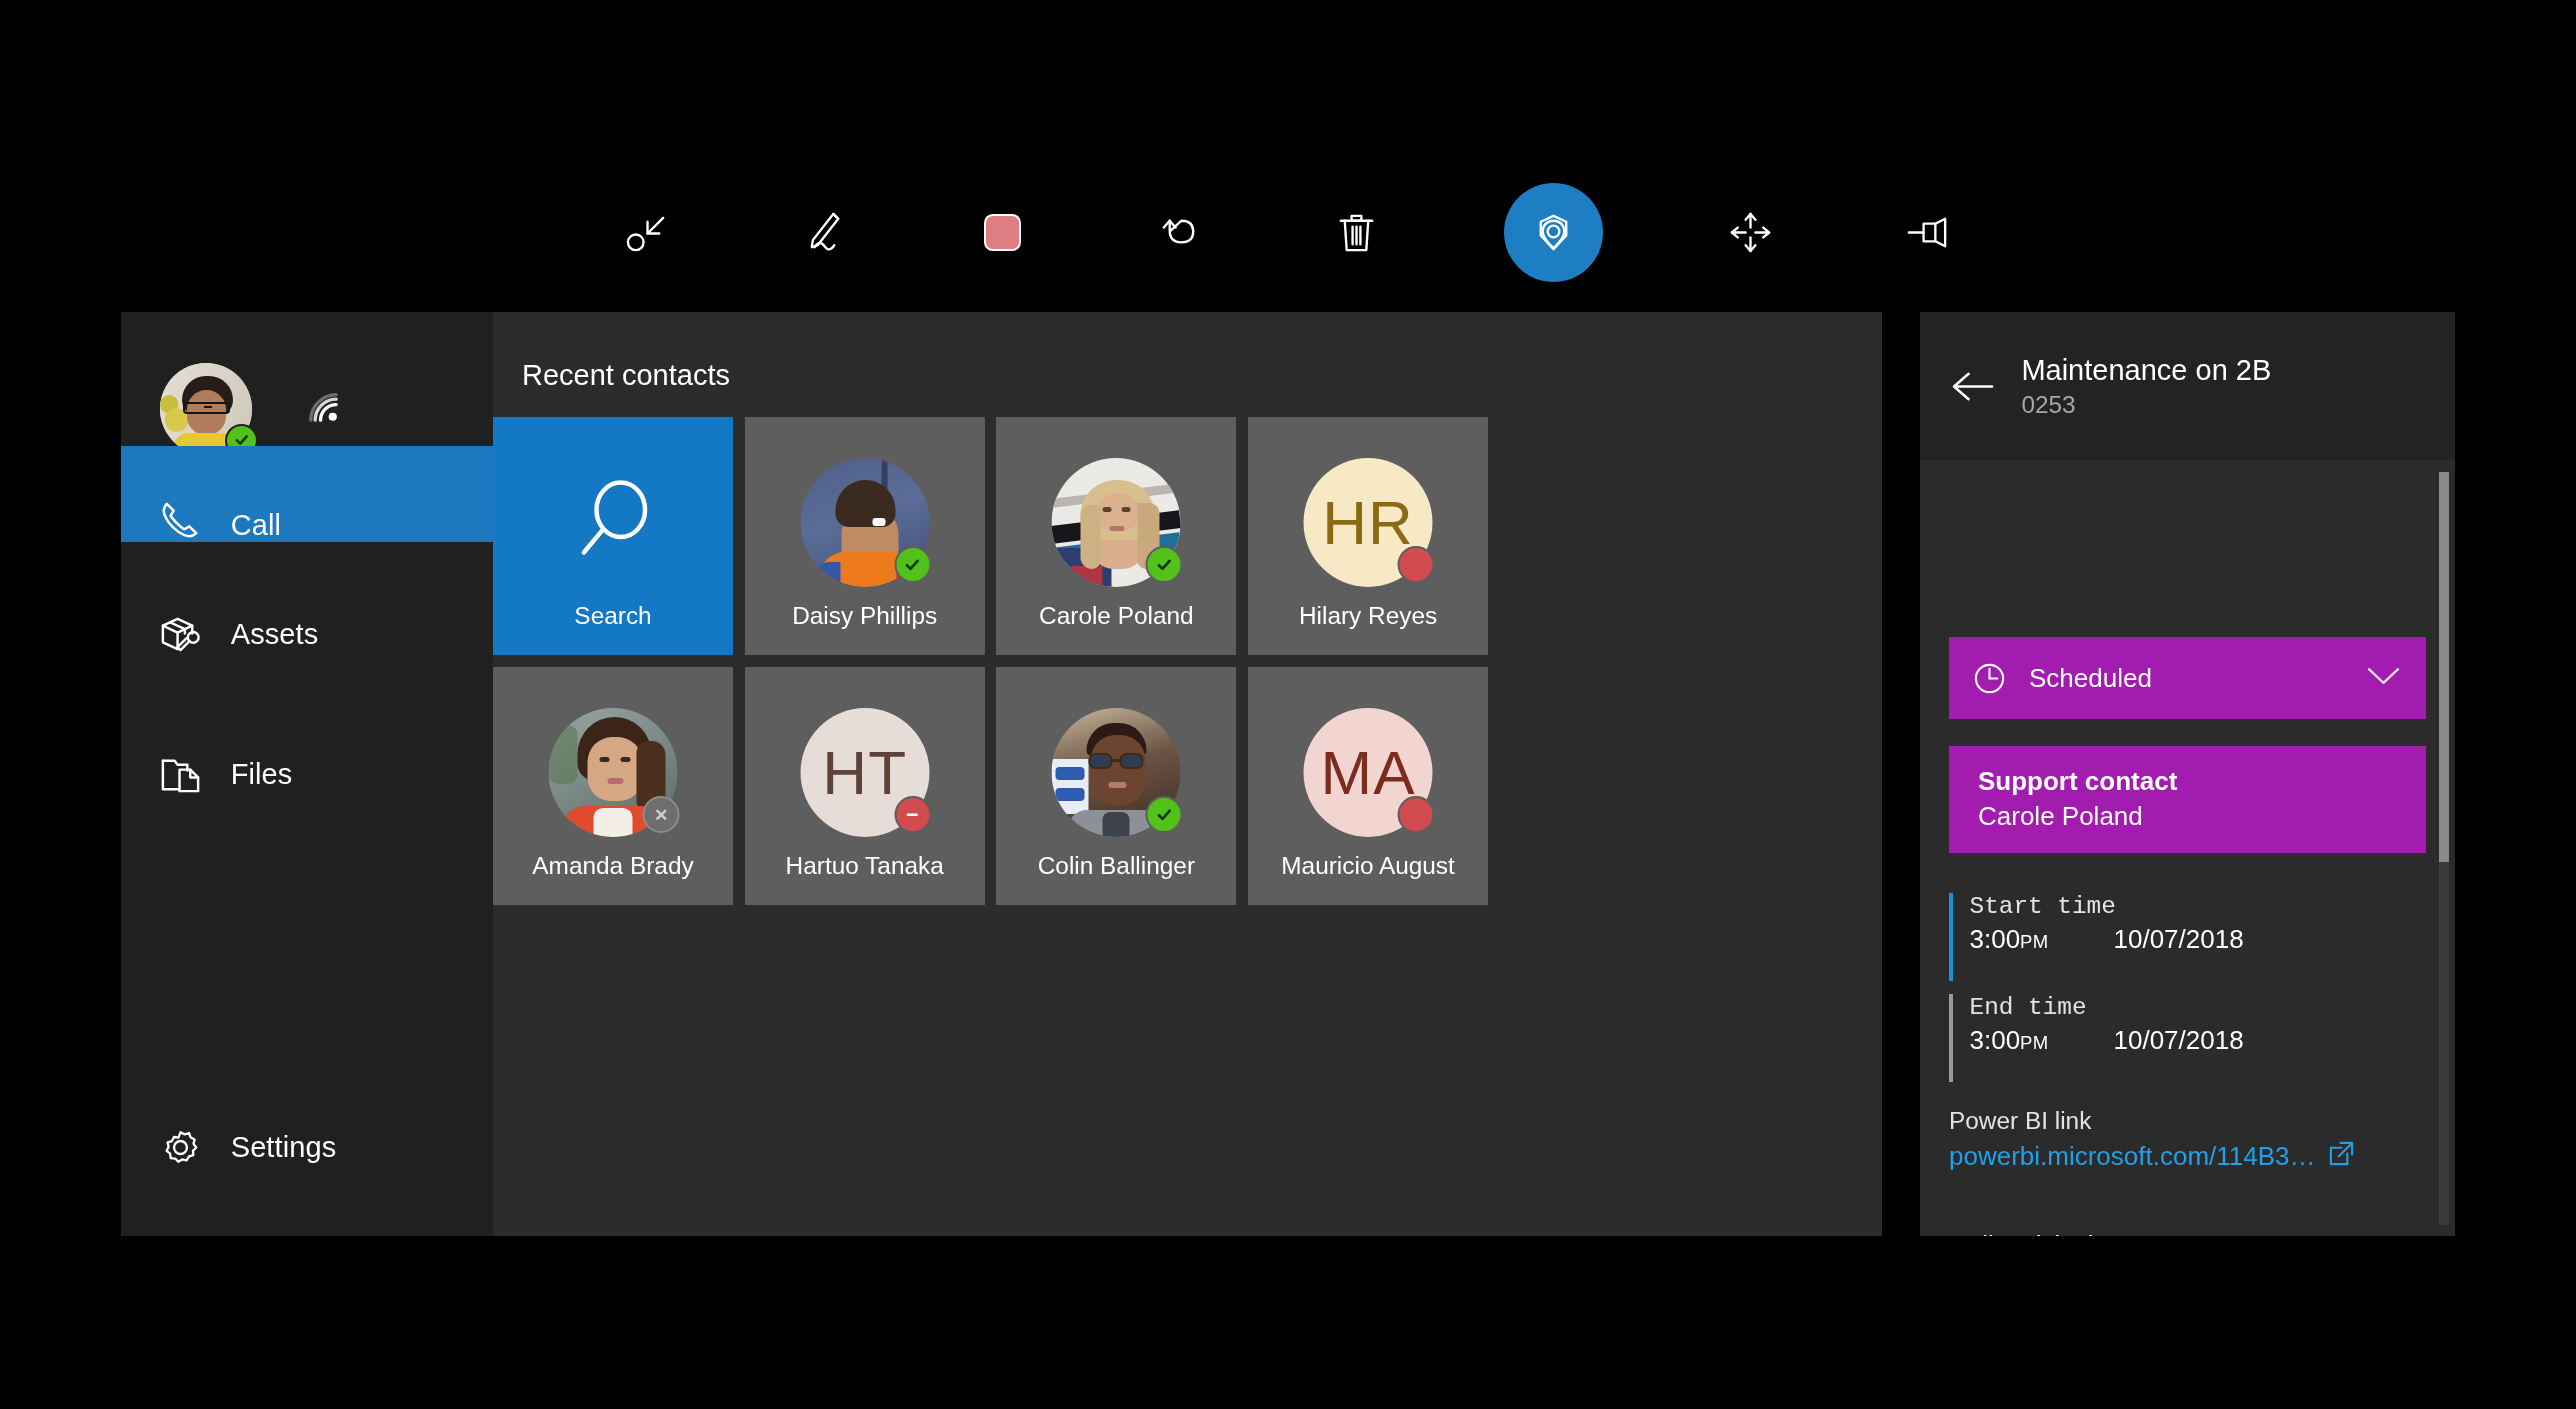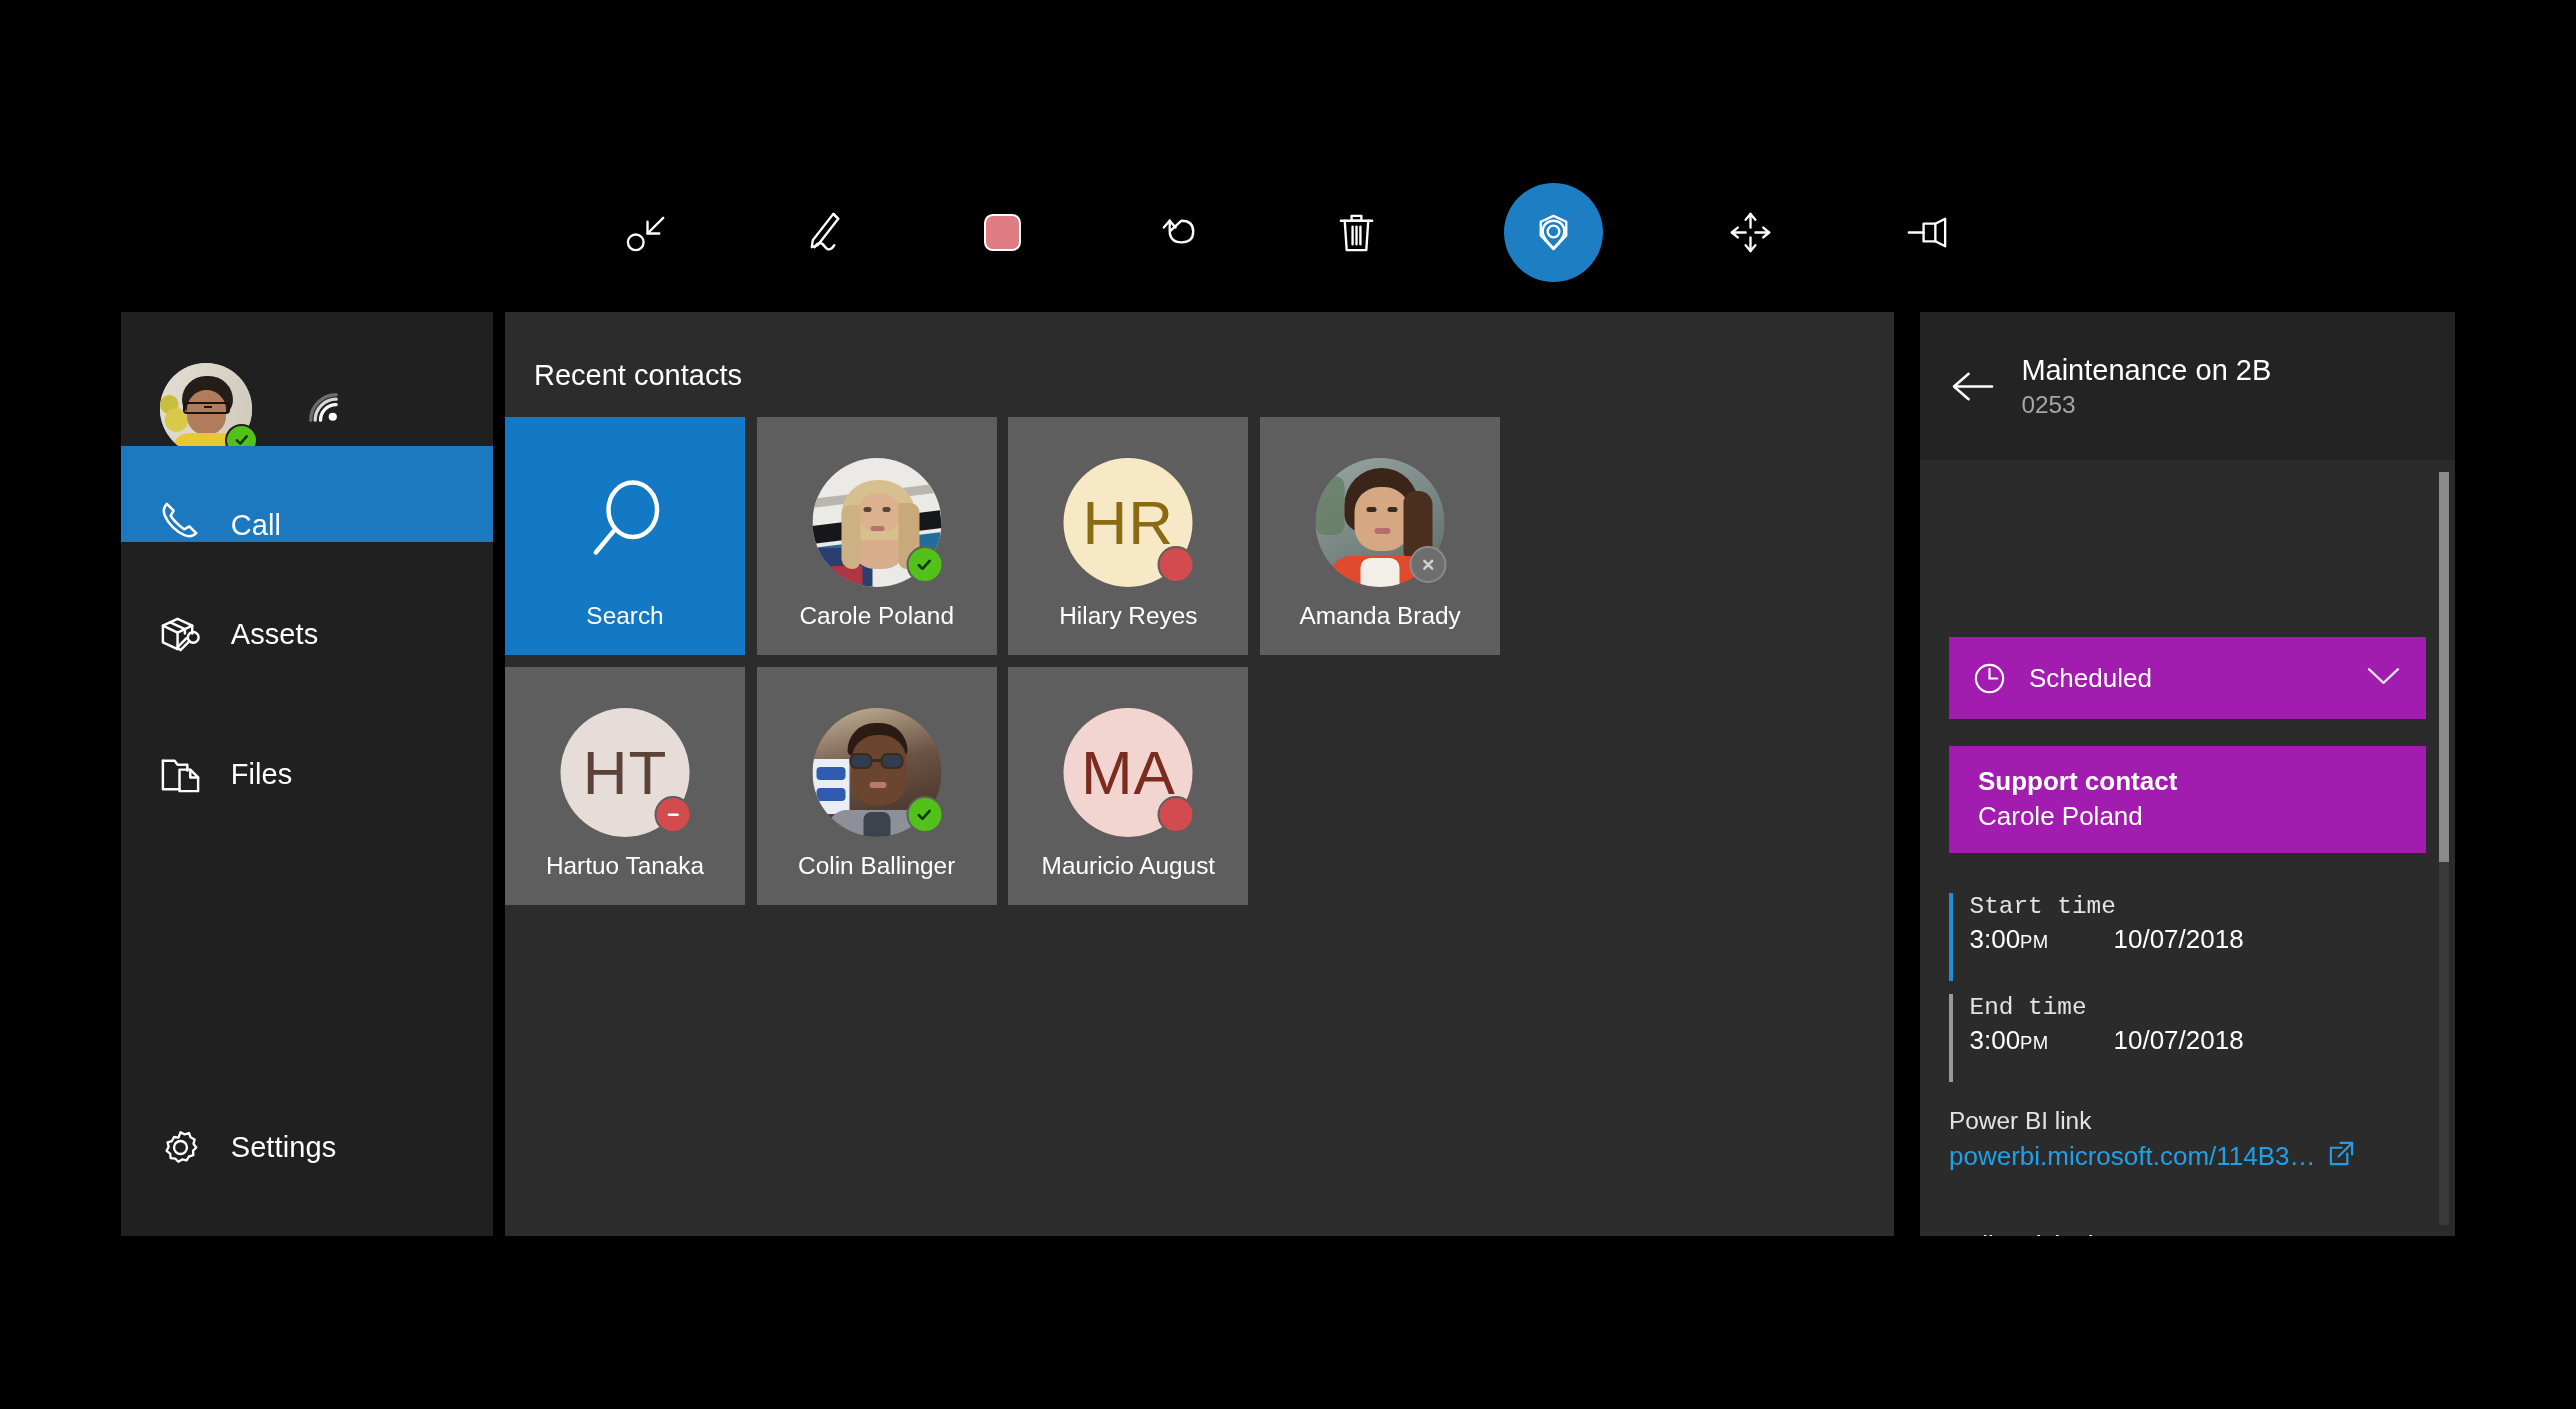--- a/index.html
+++ b/index.html
@@ -95,21 +95,21 @@
   }
   .nav-item .ico { width: 59px; margin-left: 37px;
     display: flex; align-items: center; justify-content: flex-start; }
   .nav-item .lbl {
     color: #fff; font-size: 29px; margin-left: 13.7px; letter-spacing: 0.1px;
   }
   .nav-item.active { background: #1C79C0; align-items: flex-end; }
 
   
   #main {
-    position: absolute; left: 384px; top: 0; width: 1389px; height: 924px;
+    position: absolute; left: 372px; top: 0; width: 1389px; height: 924px;
     background: #2C2C2C;
   }
   #main-title {
     position: absolute; left: 29px; top: 47px;
     color: #fff; font-size: 29px;
   }
   #grid {
     position: absolute; left: 0px; top: 105px;
     width: 1389px; height: 819px;
     display: grid;
@@ -380,20 +380,40 @@
       <div class="card search">
         <div class="search-glyph">
           <svg width="101" height="101" viewBox="0 0 104 104" fill="none" stroke="#fff" stroke-width="4.6" stroke-linecap="round">
             <ellipse cx="60" cy="40" rx="25" ry="28"></ellipse>
             <path d="M42 60 L22 84"></path>
           </svg>
         </div>
         <div class="search-label">Search</div>
       </div>
 
+      <div class="card">
+        <div class="pic-wrap">
+          <div class="pic">
+            <div style="position:absolute;inset:0;background:linear-gradient(160deg,#4e6089 0%,#5b6d97 45%,#3f5076 100%)"></div>
+            <div style="position:absolute;left:81px;top:0;width:6.8px;height:129px;background:#33405f"></div>
+            <div style="position:absolute;left:41px;top:49px;width:57px;height:66px;background:#c08a63;border-radius:27px 27px 23.4px 23.4px"></div>
+            <div style="position:absolute;left:35px;top:21.5px;width:60px;height:47px;background:#3b2a20;border-radius:31px 31px 13.7px 13.7px"></div>
+            <div style="position:absolute;left:72px;top:60px;width:13.7px;height:7.8px;background:#fff;border-radius:2.9px"></div>
+            <div style="position:absolute;left:19.5px;bottom:0;width:98px;height:35px;background:#EE7A1E;border-radius:25px 25px 0 0"></div>
+            <div style="position:absolute;left:15.6px;bottom:0;width:25px;height:25px;background:#3558a6;border-radius:13.7px 0 0 0"></div>
+            <div style="position:absolute;right:7.8px;bottom:0;width:25px;height:21.5px;background:#b0372c;border-radius:0 11.7px 0 0"></div>
+          </div>
+          <div class="pres-badge available">
+            <svg width="19.5" height="19.5" viewBox="0 0 20 20" fill="none" stroke="#0d3b05" stroke-width="2.8" stroke-linecap="round" stroke-linejoin="round">
+                <path d="M4.5 10.5 L8.2 14.2 L15.5 6"></path>
+              </svg>
+          </div>
+        </div>
+        <div class="name">Daisy Phillips</div>
+      </div>
 
       <div class="card">
         <div class="pic-wrap">
           <div class="pic">
             <div style="position:absolute;inset:0;background:#eceae6"></div>
             <div style="position:absolute;left:0;top:33px;width:129px;height:8.8px;background:#b9b6ae;transform:rotate(-7deg)"></div>
             <div style="position:absolute;left:0;top:60px;width:129px;height:17.6px;background:#15171b;transform:rotate(-7deg)"></div>
             <div style="position:absolute;left:0;top:82px;width:129px;height:15.6px;background:#1f6f9a;transform:rotate(-7deg)"></div>
             <div style="position:absolute;left:0;bottom:0;width:60px;height:39px;background:#2a3f6e"></div>
             <div style="position:absolute;left:11.7px;bottom:0;width:39px;height:21.5px;background:#b03542;border-radius:11.7px 0 0 0"></div>

